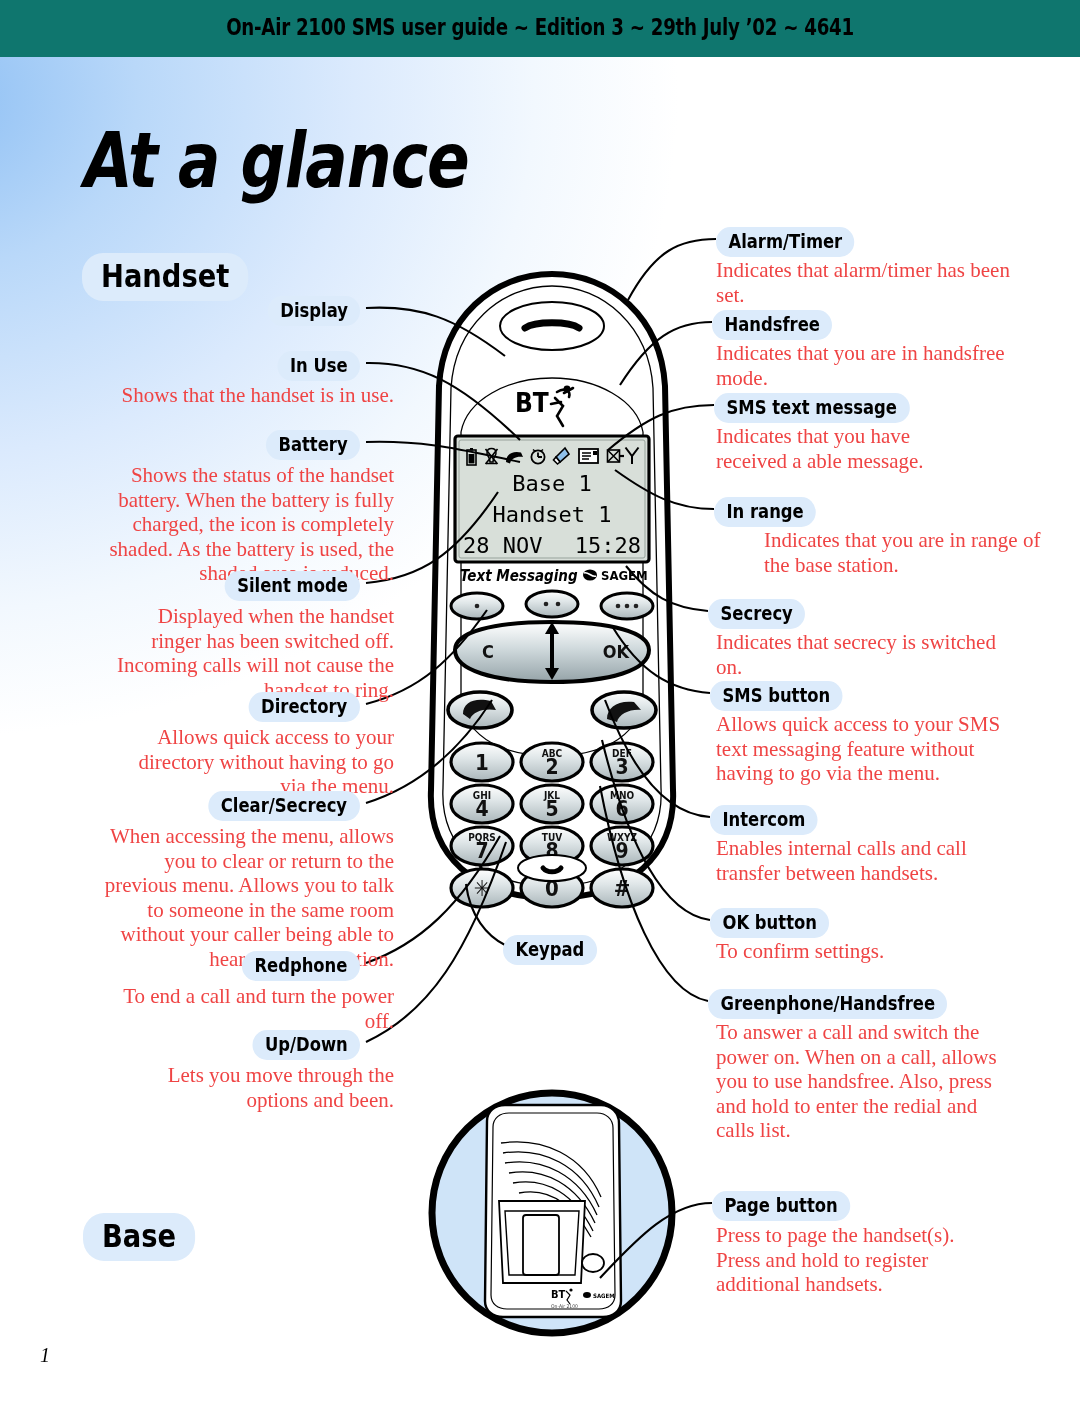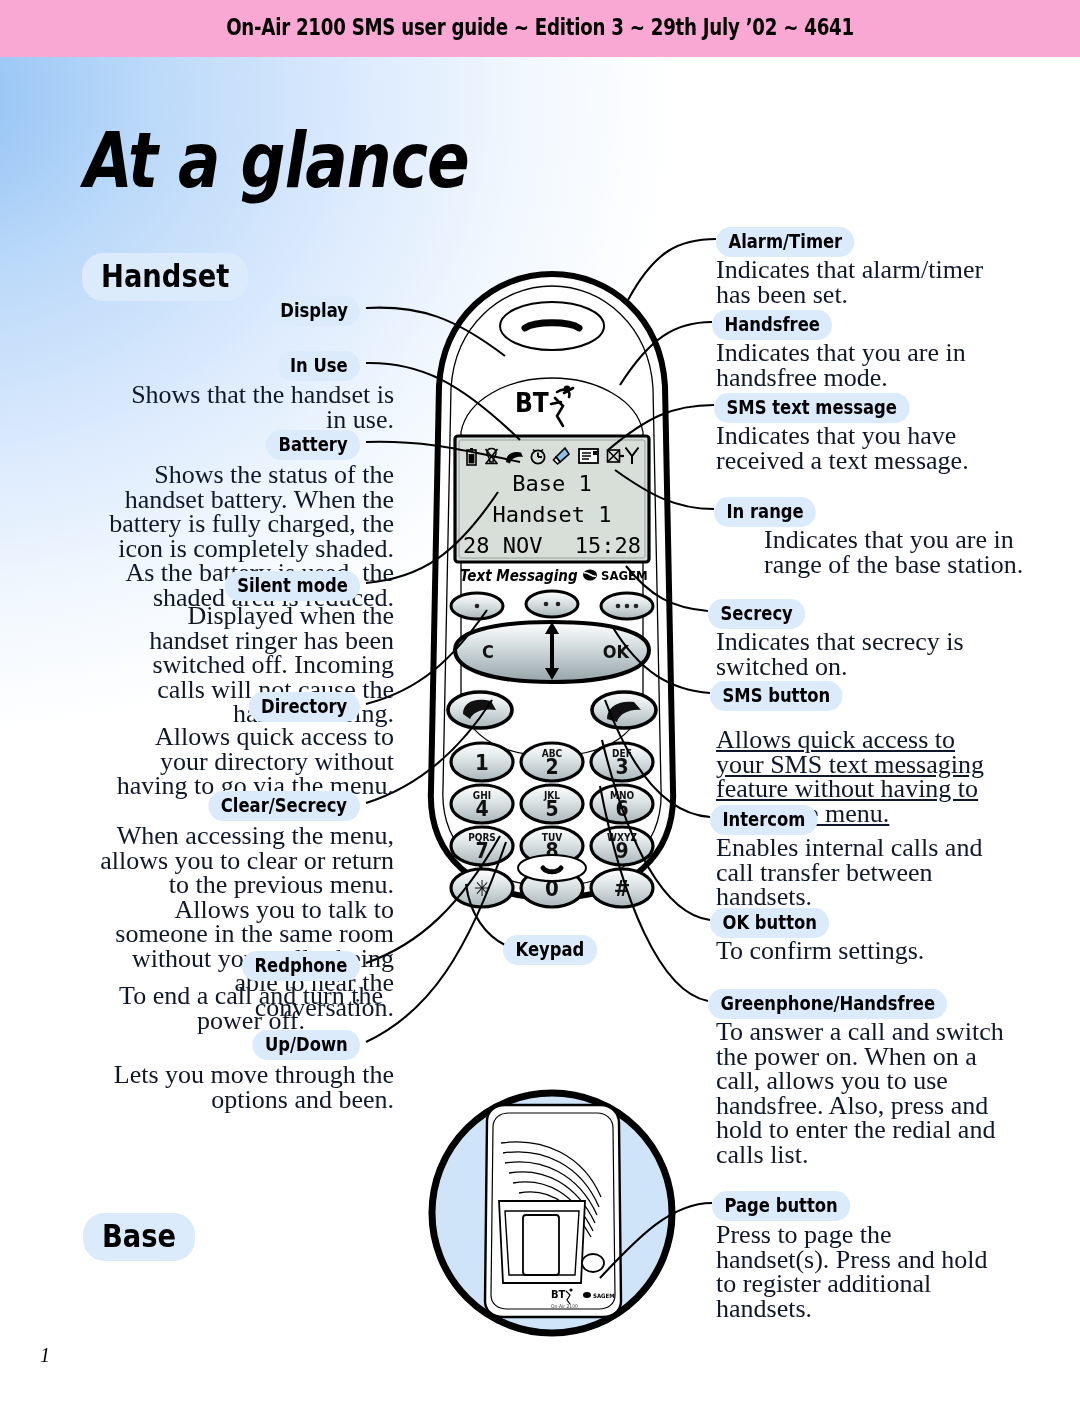--- a/index.html
+++ b/index.html
@@ -16,21 +16,21 @@
     z-index:0;
   }
   #bg-white-bottom{
     position:absolute;left:0;top:760px;width:1080px;height:662px;
     background:linear-gradient(to bottom, rgba(255,255,255,0) 0%, #ffffff 28%);
     z-index:0;
   }
 
   
   #header-band{
-    position:absolute;left:0;top:0;width:1080px;height:57px;background:#f9a8d4;z-index:5;
+    position:absolute;left:0;top:0;width:1080px;height:57px;background:#0f766e;z-index:5;
   }
   #header-title{
     position:absolute;top:14px;left:0;width:1080px;text-align:center;
     font-family:"DejaVu Sans Condensed","Liberation Sans",sans-serif;
     font-weight:700;font-size:23px;letter-spacing:-.3px;color:#000;
     transform:scaleX(.88);transform-origin:50% 50%;
   }
 
   
   #page-title{
@@ -58,21 +58,21 @@
     font-family:"DejaVu Sans Condensed","Liberation Sans",sans-serif;
     font-weight:700;font-size:19px;line-height:23px;color:#000;white-space:nowrap;
     transform:scaleX(.96);
   }
   .pill.r{transform-origin:100% 50%;}
   .pill.l{transform-origin:0 50%;}
 
   
   .body-text{
     position:absolute;z-index:8;
-    font-family:"Liberation Serif",serif;font-size:26px;line-height:24.5px;color:#0f172a;
+    font-family:"Liberation Serif",serif;font-size:21px;line-height:24.5px;color:#ef4444;
   }
   .body-text.right-al{text-align:right;margin-left:24px;}
   .body-text.left-al{text-align:left;}
 
   #page-number{
     position:absolute;left:40px;top:1344px;z-index:9;
     font-family:"Liberation Serif",serif;font-style:italic;font-size:20px;color:#000;
   }
 
   
@@ -134,44 +134,44 @@
 <div class="pill r" style="right:720px;top:571px;">Silent mode</div>
 <div class="body-text right-al" style="left:84px;top:604px;width:286px;">Displayed when the handset ringer has been switched off. Incoming calls will not cause the handset to ring.</div>
 
 <div class="pill r" style="right:720px;top:692px;">Directory</div>
 <div class="body-text right-al" style="left:84px;top:725px;width:286px;">Allows quick access to your directory without having to go via the menu.</div>
 
 <div class="pill r" style="right:720px;top:791px;">Clear/Secrecy</div>
 <div class="body-text right-al" style="left:76px;top:824px;width:294px;text-align:right;">When accessing the menu, allows you to clear or return to the previous menu. Allows you to talk to someone in the same room without your caller being able to hear the conversation.</div>
 
 <div class="pill r" style="right:720px;top:951px;">Redphone</div>
-<div class="body-text right-al" style="left:84px;top:984px;width:286px;text-align:center;">To end a call and turn the power off.</div>
+<div class="body-text right-al" style="left:84px;top:984px;width:286px;">To end a call and turn the power off.</div>
 
 <div class="pill r" style="right:720px;top:1030px;">Up/Down</div>
 <div class="body-text right-al" style="left:84px;top:1063px;width:286px;">Lets you move through the options and been.</div>
 
 <div class="pill l" style="left:503px;top:935px;">Keypad</div>
 
 <div class="pill l" style="left:716px;top:227px;">Alarm/Timer</div>
 <div class="body-text left-al" style="left:716px;top:258px;width:300px;">Indicates that alarm/timer has been set.</div>
 
 <div class="pill l" style="left:712px;top:310px;">Handsfree</div>
 <div class="body-text left-al" style="left:716px;top:341px;width:300px;">Indicates that you are in handsfree mode.</div>
 
 <div class="pill l" style="left:714px;top:393px;">SMS text message</div>
-<div class="body-text left-al" style="left:716px;top:424px;width:258px;">Indicates that you have received a text message.</div>
+<div class="body-text left-al" style="left:716px;top:424px;width:258px;">Indicates that you have received a able message.</div>
 
 <div class="pill l" style="left:714px;top:497px;">In range</div>
 <div class="body-text left-al" style="left:716px;top:528px;width:278px;margin-left:48px;">Indicates that you are in range of the base station.</div>
 
 <div class="pill l" style="left:708px;top:599px;">Secrecy</div>
 <div class="body-text left-al" style="left:716px;top:630px;width:300px;">Indicates that secrecy is switched on.</div>
 
 <div class="pill l" style="left:710px;top:681px;">SMS button</div>
-<div class="body-text left-al" style="left:716px;top:728px;width:290px;text-decoration:underline;">Allows quick access to your SMS text messaging feature without having to go via the menu.</div>
+<div class="body-text left-al" style="left:716px;top:712px;width:290px;">Allows quick access to your SMS text messaging feature without having to go via the menu.</div>
 
 <div class="pill l" style="left:710px;top:805px;">Intercom</div>
 <div class="body-text left-al" style="left:716px;top:836px;width:296px;">Enables internal calls and call transfer between handsets.</div>
 
 <div class="pill l" style="left:710px;top:908px;">OK button</div>
 <div class="body-text left-al" style="left:716px;top:939px;width:300px;">To confirm settings.</div>
 
 <div class="pill l" style="left:708px;top:989px;">Greenphone/Handsfree</div>
 <div class="body-text left-al" style="left:716px;top:1020px;width:290px;">To answer a call and switch the power on. When on a call, allows you to use handsfree. Also, press and hold to enter the redial and calls list.</div>
 

